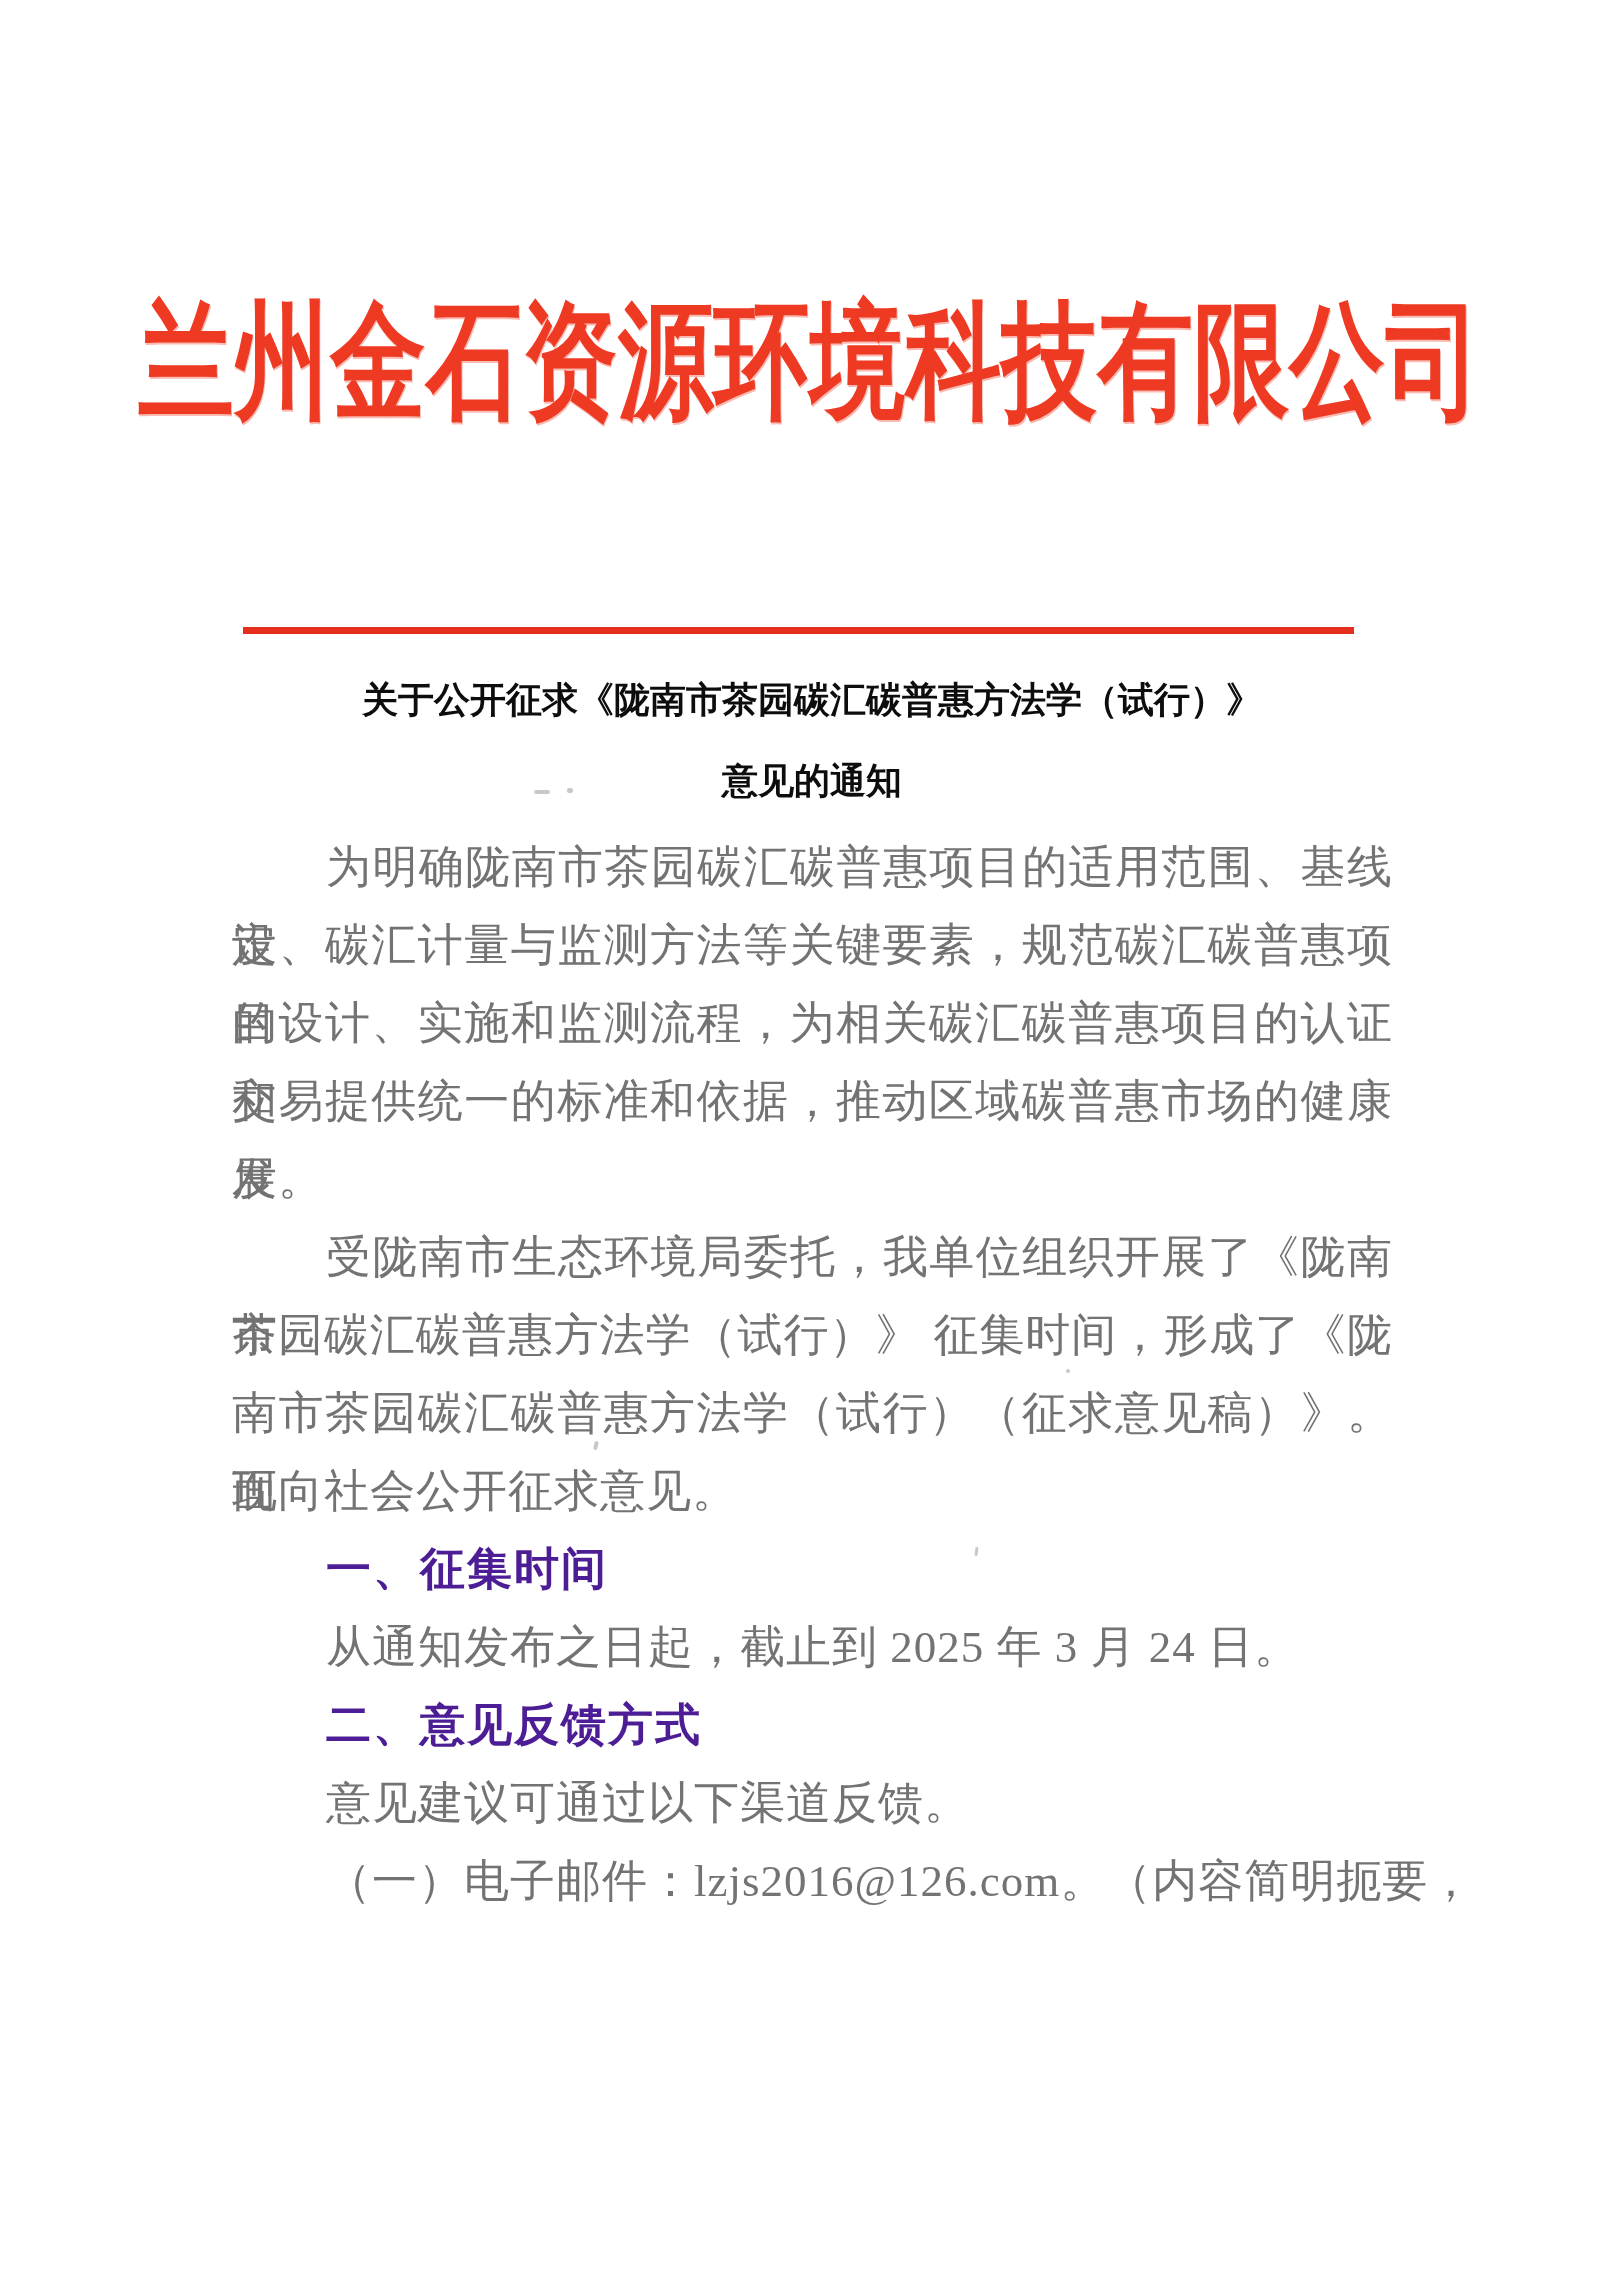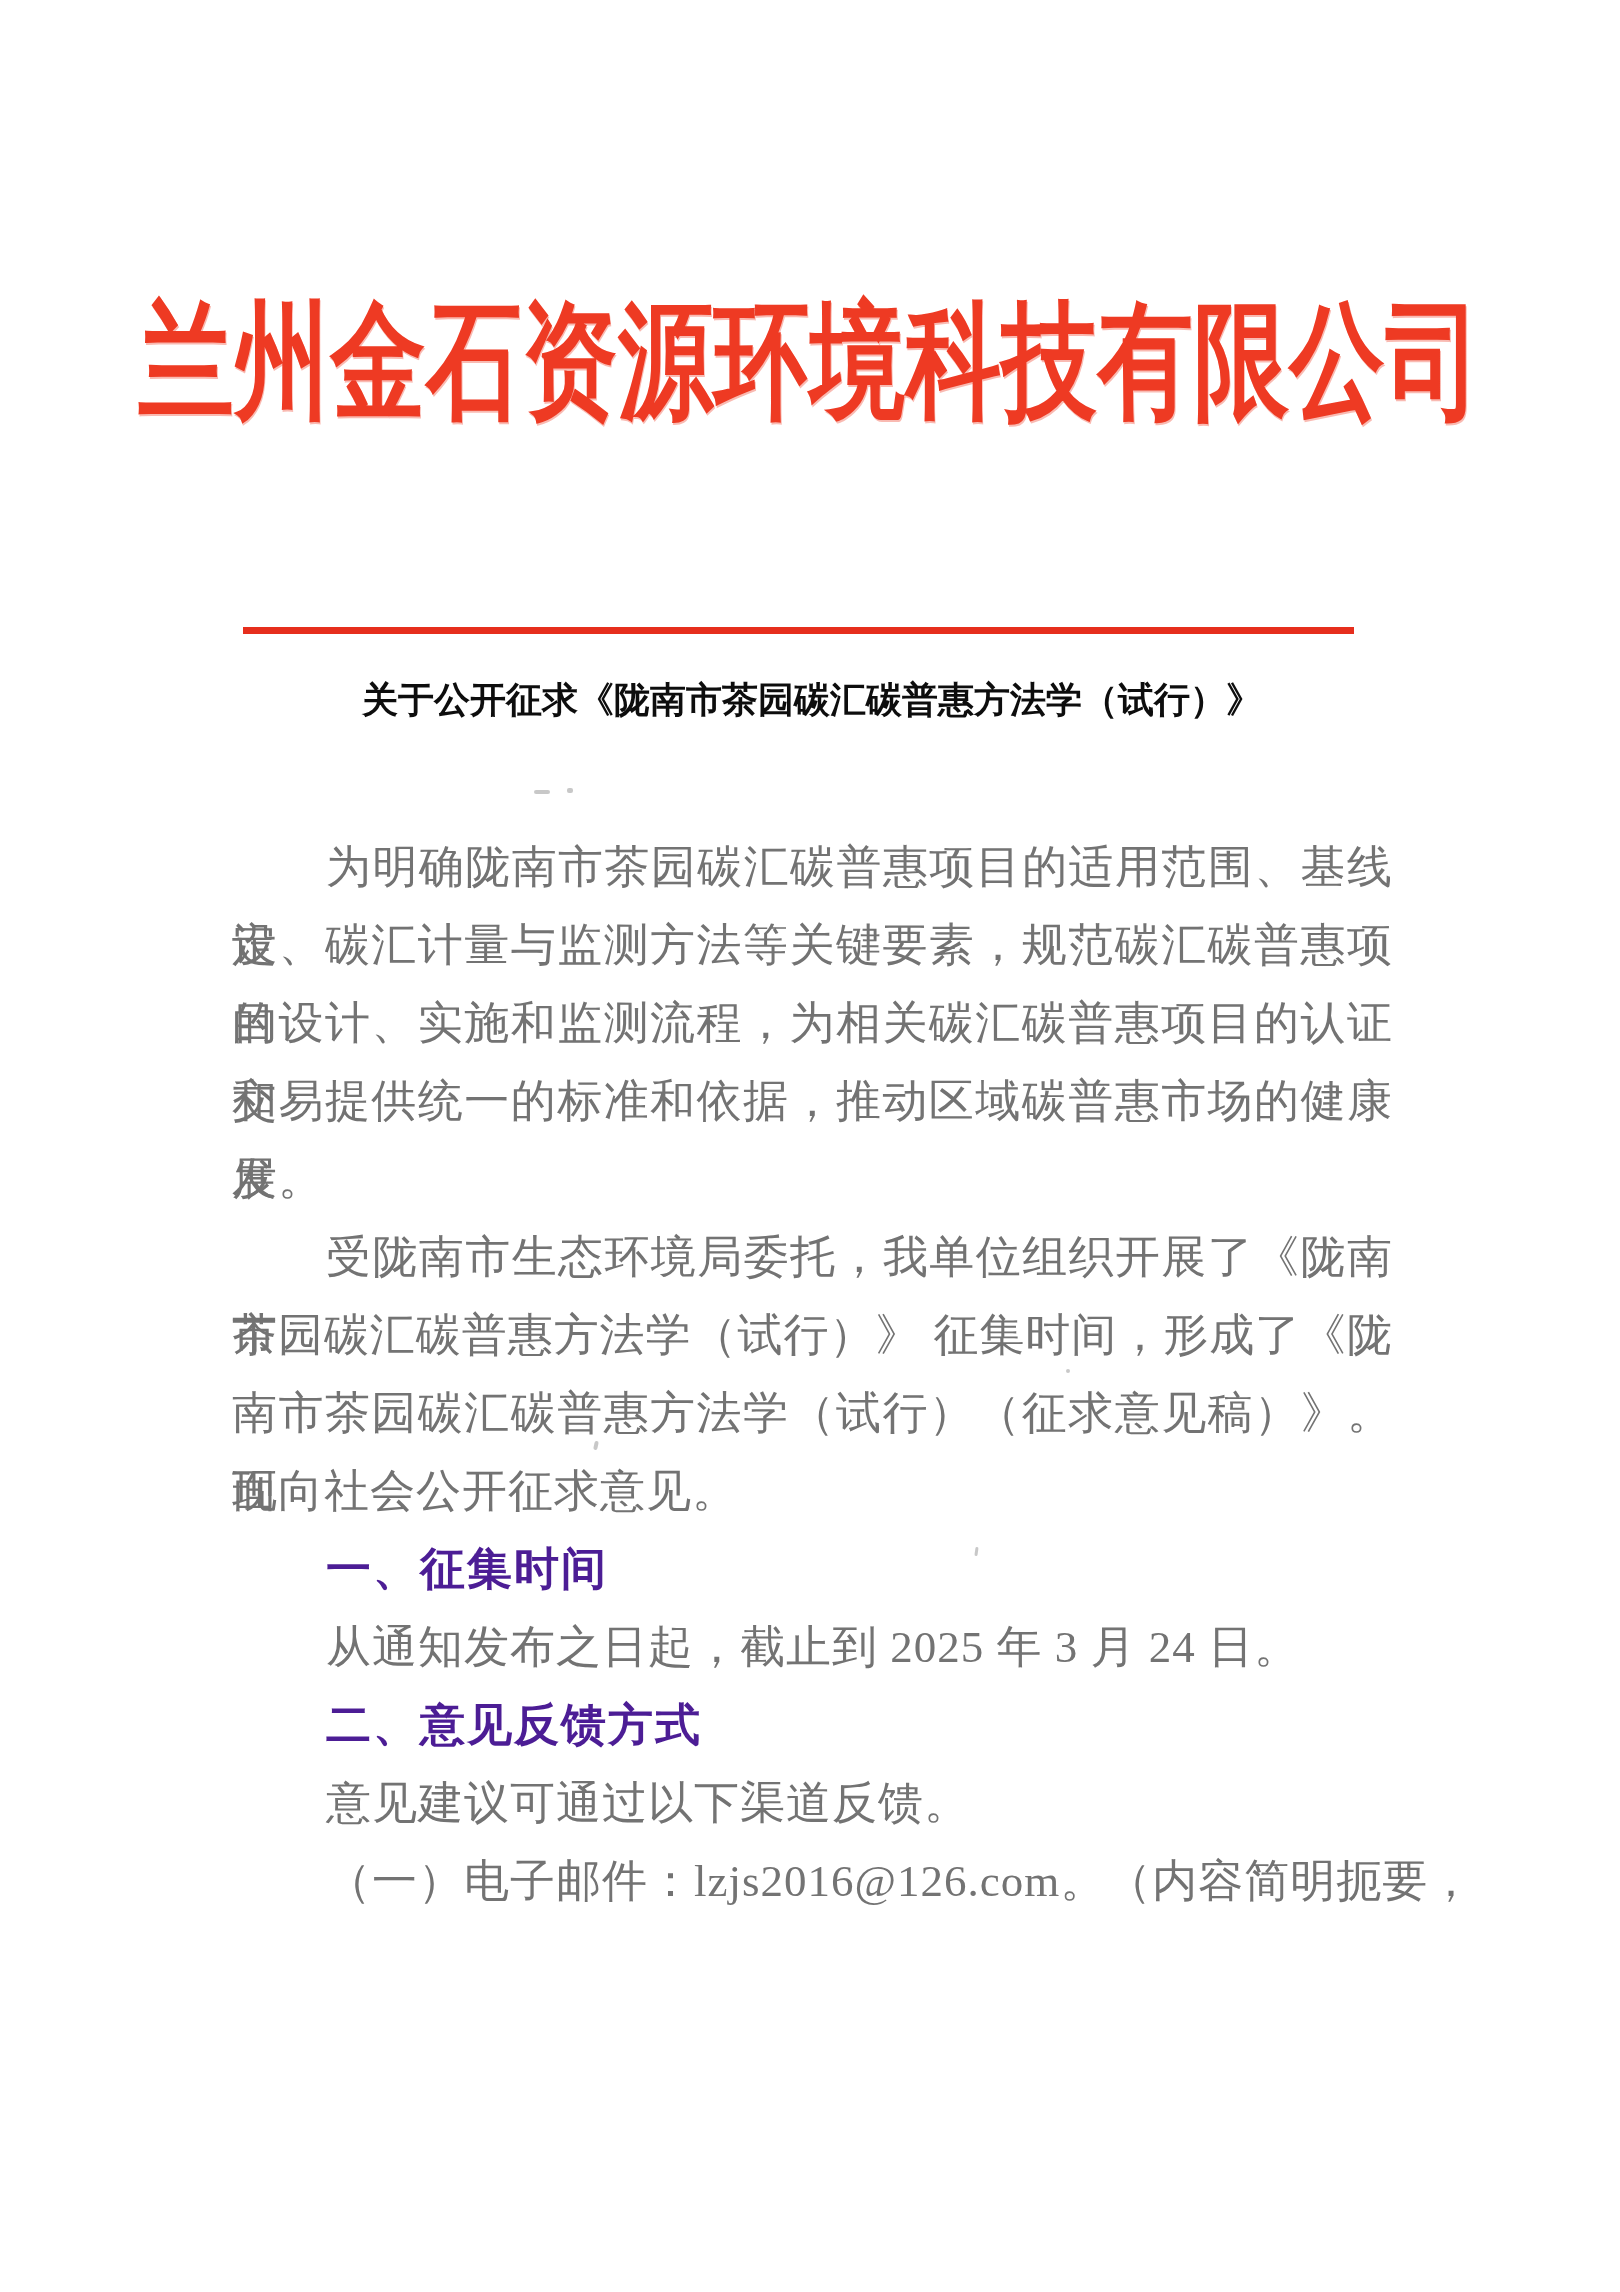--- a/index.html
+++ b/index.html
@@ -104,20 +104,21 @@
 
 <div class="sheet">
 
   <div class="company-name">
     <span class="stretch" style="color: rgb(238, 58, 35);">兰州金石资源环境科技有限公司</span>
   </div>
 
   <div class="red-rule" style="background: rgb(230, 46, 29);"></div>
 
   <div class="doc-title t1">关于公开征求《陇南市茶园碳汇碳普惠方法学（试行）》</div>
+  <div class="doc-title t2">意见的通知</div>
 
   <div class="body-block">
     <div class="bline j i">为明确陇南市茶园碳汇碳普惠项目的适用范围、基线设</div>
     <div class="bline j">定、碳汇计量与监测方法等关键要素，规范碳汇碳普惠项目</div>
     <div class="bline j">的设计、实施和监测流程，为相关碳汇碳普惠项目的认证和</div>
     <div class="bline j">交易提供统一的标准和依据，推动区域碳普惠市场的健康发</div>
     <div class="bline">展。</div>
     <div class="bline j i">受陇南市生态环境局委托，我单位组织开展了《陇南市</div>
     <div class="bline j">茶园碳汇碳普惠方法学（试行）》 征集时间，形成了《陇</div>
     <div class="bline j">南市茶园碳汇碳普惠方法学（试行）（征求意见稿）》。现</div>

